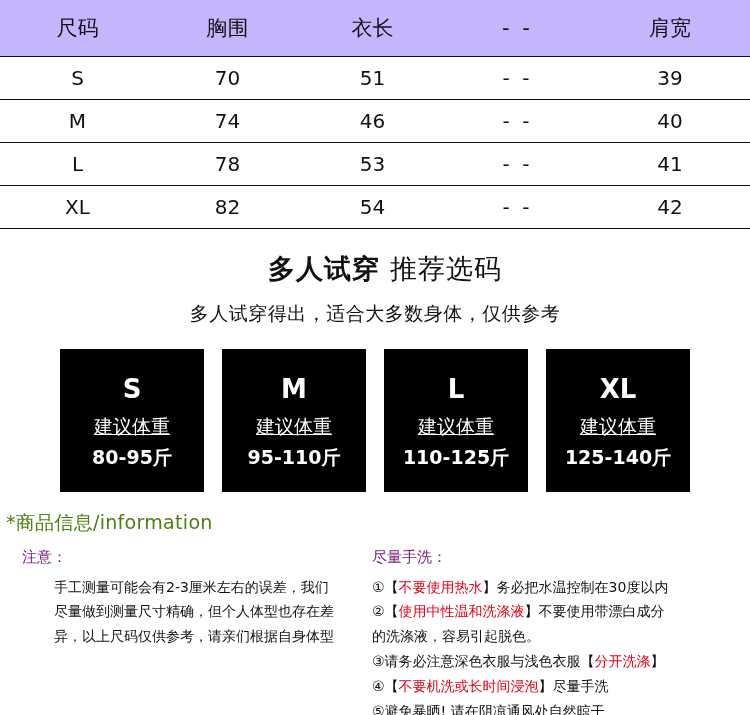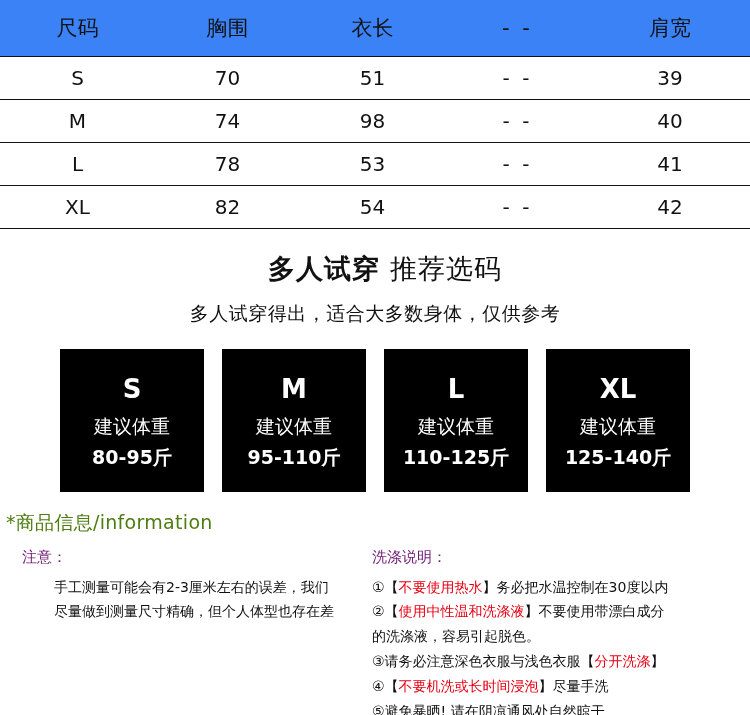--- a/index.html
+++ b/index.html
@@ -21,21 +21,21 @@
     width: 750px;
     border-collapse: collapse;
     table-layout: fixed;
   }
   .size-table th, .size-table td {
     text-align: center;
     font-weight: normal;
     border-bottom: 1px solid #111;
   }
   .size-table thead th {
-    background: #3b82f6;
+    background: #c4b5fd;
     height: 56px;
     font-size: 21px;
     color: #111;
     border-bottom: 1px solid #111;
   }
   .size-table tbody td {
     height: 43px;
     font-size: 20px;
     background: #ffffff;
     color: #111;
@@ -92,20 +92,21 @@
   }
   .card-size {
     font-size: 26px;
     font-weight: bold;
     line-height: 1.2;
     margin-bottom: 8px;
   }
   .card-label {
     font-size: 19px;
     line-height: 1.4;
+    text-decoration: underline;
   }
   .card-weight {
     font-size: 19px;
     line-height: 1.4;
     margin-top: 4px;
     font-weight: bold;
   }
 
   
   .info-title {
@@ -165,21 +166,21 @@
       <tr>
         <td>S</td>
         <td>70</td>
         <td>51</td>
         <td class="dash">- -</td>
         <td>39</td>
       </tr>
       <tr>
         <td>M</td>
         <td>74</td>
-        <td>98</td>
+        <td>46</td>
         <td class="dash">- -</td>
         <td>40</td>
       </tr>
       <tr>
         <td>L</td>
         <td>78</td>
         <td>53</td>
         <td class="dash">- -</td>
         <td>41</td>
       </tr>
@@ -225,25 +226,26 @@
 
   <div class="info-title">*商品信息/information</div>
 
   <div class="info-cols">
 
     <div class="col-left">
       <div class="block-title">注意：</div>
       <div class="note-body">
         <span class="ln">手工测量可能会有2-3厘米左右的误差，我们</span>
         <span class="ln">尽量做到测量尺寸精确，但个人体型也存在差</span>
+        <span class="ln">异，以上尺码仅供参考，请亲们根据自身体型</span>
       </div>
     </div>
 
     <div class="col-right">
-      <div class="block-title">洗涤说明：</div>
+      <div class="block-title">尽量手洗：</div>
       <div class="wash-list">
         <span class="ln"><span>①</span><span>【</span><span class="red">不要使用热水</span><span>】</span><span>务必把水温控制在30度以内</span></span>
         <span class="ln"><span>②</span><span>【</span><span class="red">使用中性温和洗涤液</span><span>】</span><span>不要使用带漂白成分</span></span>
         <span class="ln indent">的洗涤液，容易引起脱色。</span>
         <span class="ln"><span>③</span><span>请务必注意深色衣服与浅色衣服【</span><span class="red">分开洗涤</span><span>】</span></span>
         <span class="ln"><span>④</span><span>【</span><span class="red">不要机洗或长时间浸泡</span><span>】</span><span>尽量手洗</span></span>
         <span class="ln"><span>⑤</span><span>避免暴晒! 请在阴凉通风处自然晾干</span></span>
       </div>
     </div>
 

